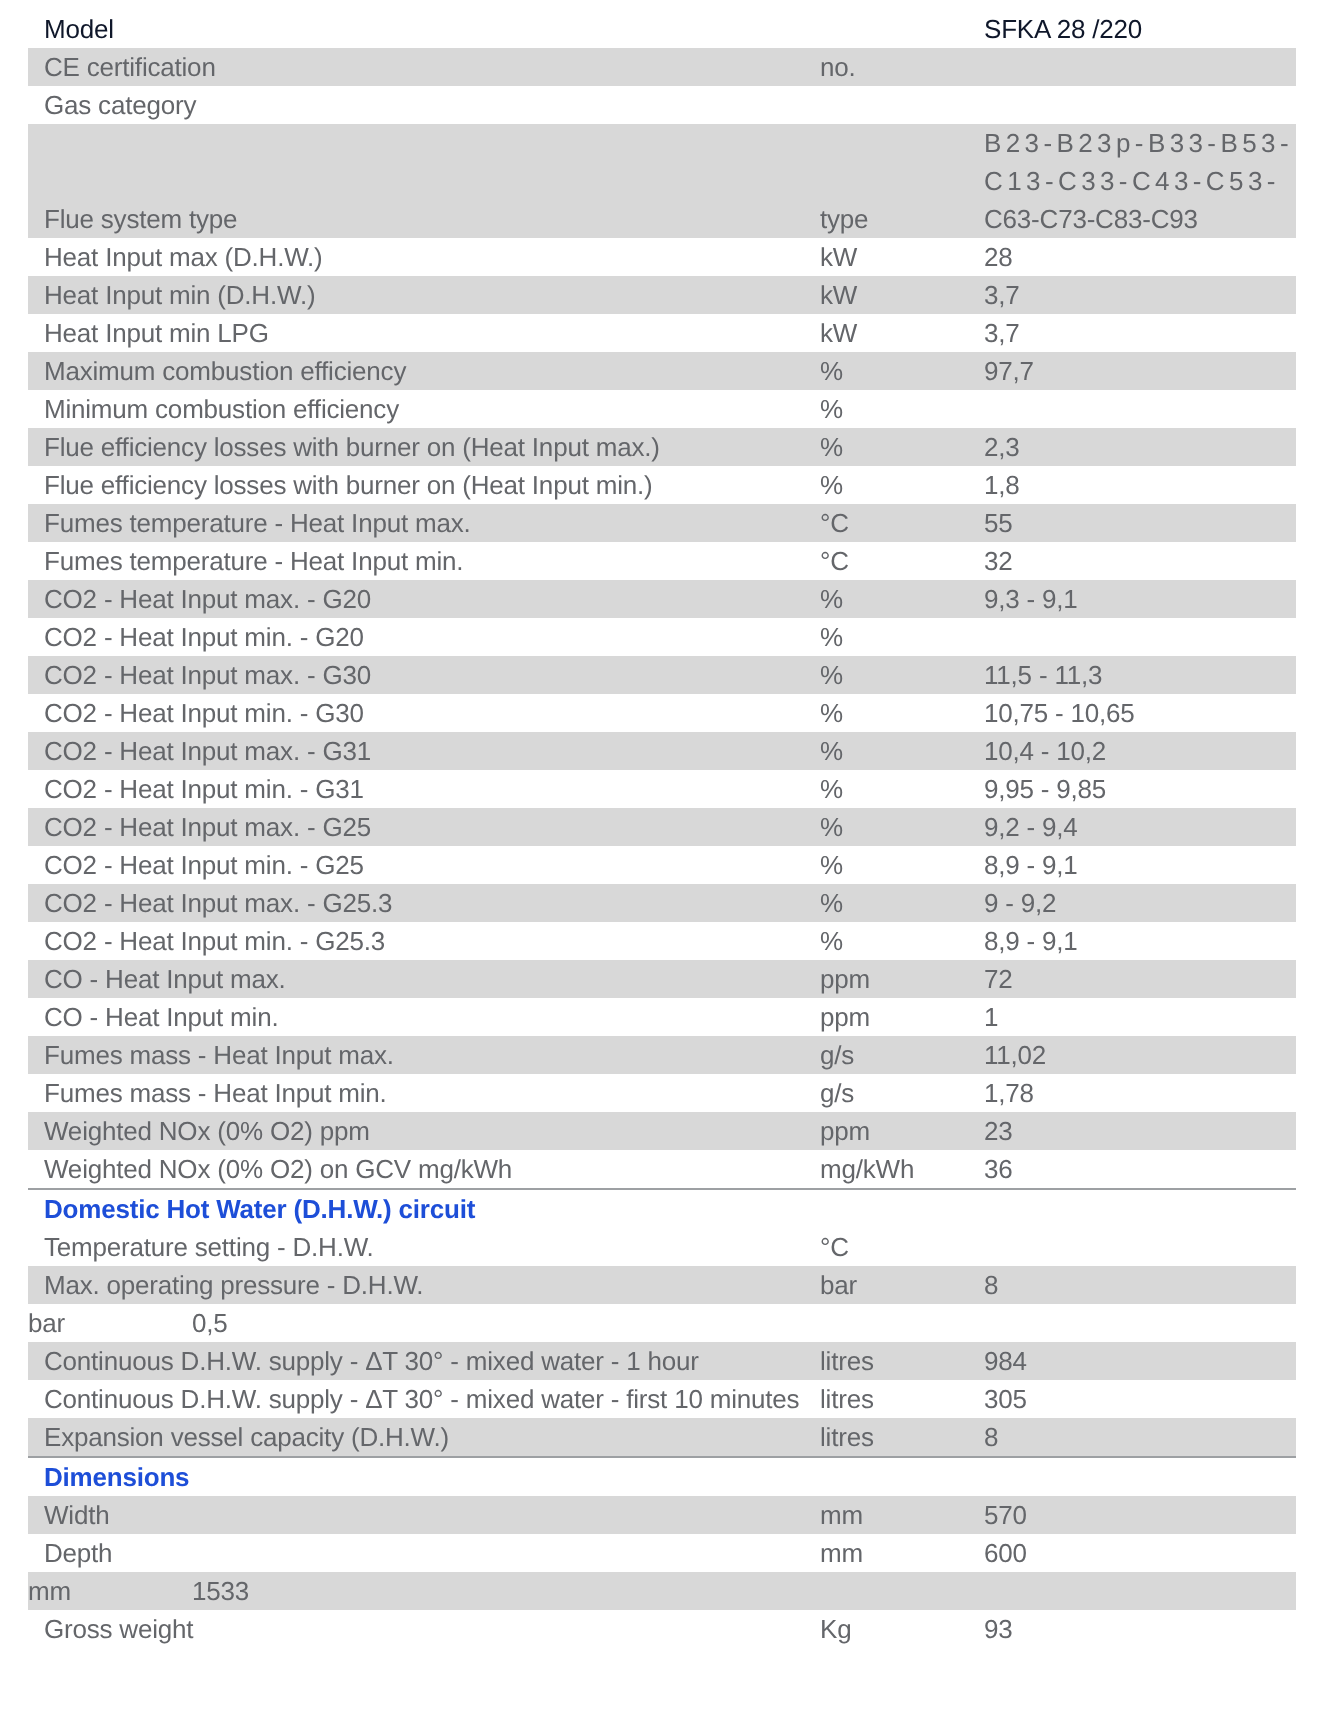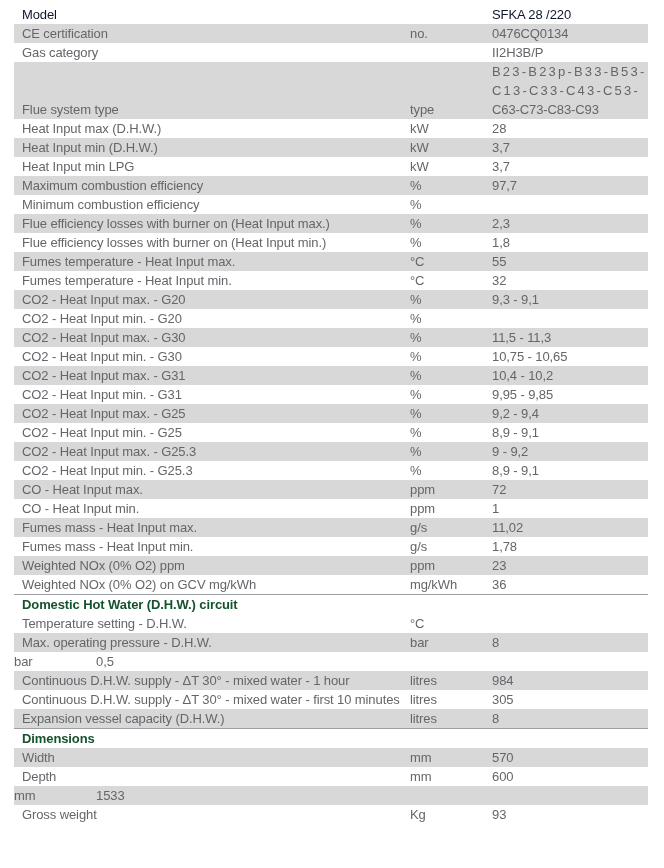--- a/index.html
+++ b/index.html
@@ -45,45 +45,43 @@
     flex: 1 1 auto;
   }
   .header-row .cell-label,
   .header-row .cell-value {
     font-weight: normal;
     color: #0f172a;
   }
   .section-row {
     border-top: 1px solid #9da0a3;
     font-weight: bold;
-    color: #14532d;
+    color: #1d4ed8;
   }
   .value-line.spread {
     letter-spacing: 2.2px;
   }
 </style>
 </head>
 <body>
 
 <div class="spec-table">
   <div class="row header-row">
     <div class="cell-label">Model</div>
     <div class="cell-unit"></div>
     <div class="cell-value">SFKA 28 /220</div>
   </div>
   <div id="rows-container">
       <div class="row shaded">
         <div class="cell-label">CE certification</div>
         <div class="cell-unit">no.</div>
-        <div class="cell-value">0476CQ0134</div>
       </div>
       <div class="row">
         <div class="cell-label">Gas category</div>
         <div class="cell-unit"></div>
-        <div class="cell-value">II2H3B/P</div>
       </div>
       <div class="row shaded">
         <div class="cell-label">Flue system type</div>
         <div class="cell-unit">type</div>
         <div class="cell-value">
           <div class="value-line spread">B23-B23p-B33-B53-</div>
           <div class="value-line spread">C13-C33-C43-C53-</div>
           <div class="value-line">C63-C73-C83-C93</div>
         </div>
       </div>

